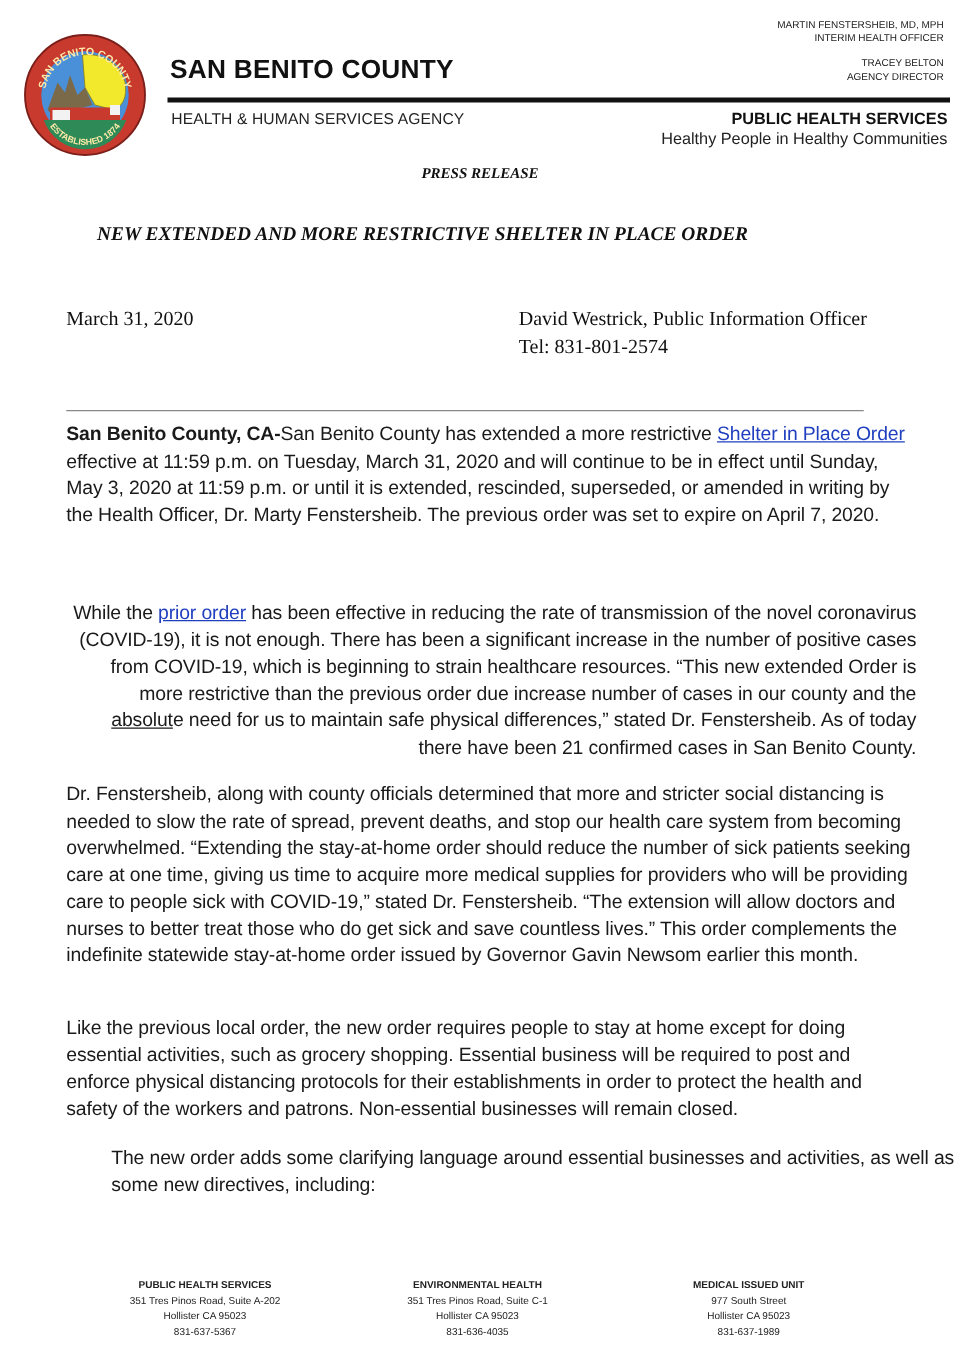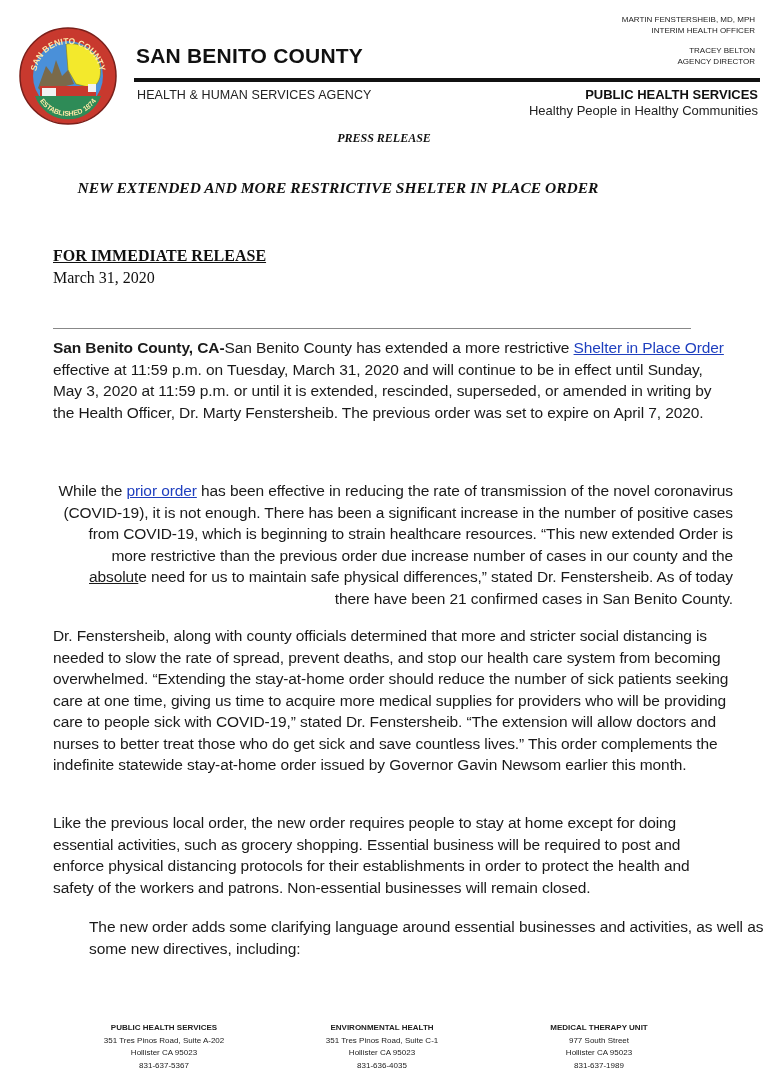--- a/index.html
+++ b/index.html
@@ -85,25 +85,26 @@
   <div class="phs-tagline">Healthy People in Healthy Communities</div>
 </div>
 
 <div class="press-release serif">PRESS RELEASE</div>
 
 <div class="headline serif">
   <div>NEW EXTENDED AND MORE RESTRICTIVE SHELTER IN PLACE ORDER</div>
 </div>
 
 <div class="release-col serif">
-  <div class="label-u">FOR IMMEDIATE RELEASE</div>
   <div>March 31, 2020</div>
 </div>
 
 <div class="contact-col serif">
+  <div>David Westrick, Public Information Officer</div>
+  <div>Tel:  831-801-2574</div>
 </div>
 
 <div class="divider"></div>
 
 <div class="body-text p1"><b>San Benito County, CA-</b><span>San Benito County has extended a more restrictive </span><a class="link">Shelter in Place Order</a><span> effective at 11:59 p.m. on Tuesday, March 31, 2020 and will continue to be in effect until Sunday, May 3, 2020 at 11:59 p.m. or until it is extended, rescinded, superseded, or amended in writing by the Health Officer, Dr. Marty Fenstersheib. The previous order was set to expire on April 7, 2020.</span></div>
 
 <div class="body-text p2"><span>While the </span><a class="link">prior order</a><span> has been effective in reducing the rate of transmission of the novel coronavirus (COVID-19), it is not enough. There has been a significant increase in the number of positive cases from COVID-19, which is beginning to strain healthcare resources. “This new extended Order is more restrictive than the previous order due increase number of cases in our county and the </span><span class="u">absolut</span><span>e need for us to maintain safe physical differences,” stated Dr. Fenstersheib.  As of today there have been 21 confirmed cases in San Benito County.</span></div>
 
 <div class="body-text p3">Dr. Fenstersheib, along with county officials determined that more and stricter social distancing is needed to slow the rate of spread, prevent deaths, and stop our health care system from becoming overwhelmed.  “Extending the stay-at-home order should reduce the number of sick patients seeking care at one time, giving us time to acquire more medical supplies for providers who will be providing care to people sick with COVID-19,” stated Dr. Fenstersheib.  “The extension will allow doctors and nurses to better treat those who do get sick and save countless lives.” This order complements the indefinite statewide stay-at-home order issued by Governor Gavin Newsom earlier this month.</div>
 <div class="body-text p4">Like the previous local order, the new order requires people to stay at home except for doing essential activities, such as grocery shopping. Essential business will be required to post and enforce physical distancing protocols for their establishments in order to protect the health and safety of the workers and patrons. Non-essential businesses will remain closed.</div>
@@ -116,18 +117,18 @@
     <div>Hollister CA 95023</div>
     <div>831-637-5367</div>
   </div>
   <div class="footer-col fc2">
     <div class="ft">ENVIRONMENTAL HEALTH</div>
     <div>351 Tres Pinos Road, Suite C-1</div>
     <div>Hollister CA 95023</div>
     <div>831-636-4035</div>
   </div>
   <div class="footer-col fc3">
-    <div class="ft">MEDICAL THERAPY UNIT</div>
+    <div class="ft">MEDICAL ISSUED UNIT</div>
     <div>977 South Street</div>
     <div>Hollister CA 95023</div>
     <div>831-637-1989</div>
   </div>
 </div>
 
 </body></html>

